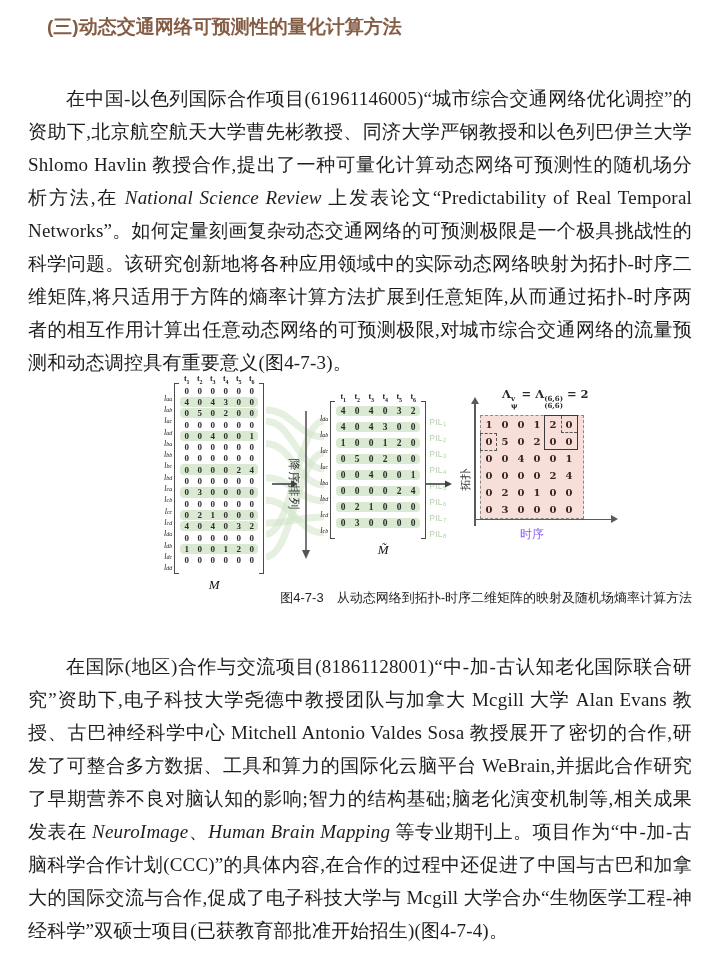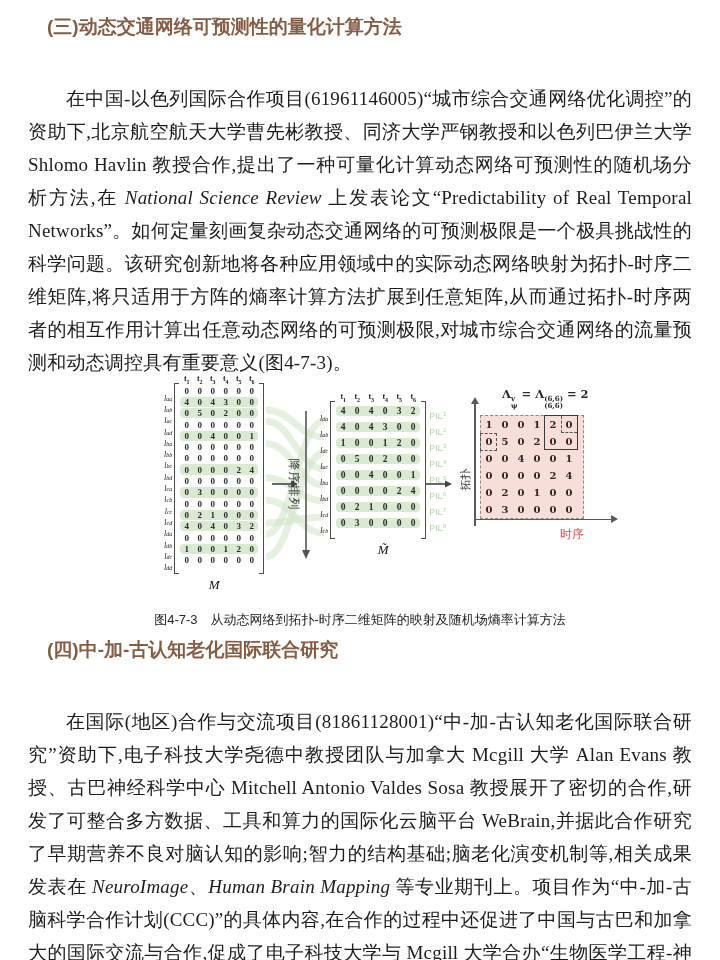--- a/index.html
+++ b/index.html
@@ -62,21 +62,21 @@
   .mtx-row.hl .mtx-inner, .mtx-row.striped .mtx-inner {
     background:#d9e9d2; border-radius:4px; height:10.5px;
   }
   .mtx-cell {
     text-align:center; font-weight:bold; font-size:9px; line-height:10px; color:#2a2a2a;
   }
   .m-tilde .mtx-cell { font-size:9.5px; }
 
   .pil-col { display:flex; flex-direction:column; margin-left:3px; }
   .pil {
-    height:16px; display:flex; align-items:flex-start;
+    height:16px; display:flex; align-items:flex-end;
     font-family:"Liberation Sans","DejaVu Sans",sans-serif;
     font-size:8.5px; color:#b2d4a9; letter-spacing:0.3px;
   }
   .mtx-label { font-style:italic; font-size:13px; margin-top:3px; color:#111; }
 
   .conn-svg { position:absolute; pointer-events:none; }
 
   .h-arrow { position:absolute; }
 
   .sort-block { position:absolute; display:flex; align-items:center; }
@@ -117,28 +117,28 @@
   .pg-row { display:flex; }
   .pg-cell {
     width:16px; height:17px; display:flex; align-items:center; justify-content:center;
     font-weight:bold; font-size:10px; color:#33251f; font-family:"DejaVu Serif",serif;
   }
   .ov-solid { position:absolute; left:63px; top:-1px; width:34px; height:35px; border:1.6px solid #3a3a3a; }
   .ov-dash-tr { position:absolute; left:80px; top:0; width:16px; height:17px;
     border-left:1.2px dashed #555; border-bottom:1.2px dashed #555; }
   .ov-dash-l { position:absolute; left:-1px; top:17px; width:17px; height:18px; border:1.2px dashed #555; }
   .x-label {
-    text-align:right; font-size:12px; color:#ef4444; margin-top:0px; width:104px; margin-left:8px;
+    text-align:center; font-size:12px; color:#8b5cf6; margin-top:0px; width:104px; margin-left:8px;
     font-family:"Liberation Sans","DejaVu Sans",sans-serif;
   }
 
   .fig-caption {
-    text-align:center; font-size:13px; line-height:18px; color:#252525;
+    text-align:right; font-size:13px; line-height:18px; color:#252525;
     font-family:"Liberation Sans","DejaVu Sans",sans-serif;
-    margin:24px 0 8px 0;
+    margin:2px 0 8px 0;
   }
 </style>
 </head>
 <body>
 
 <div class="page">
   <div class="content">
 
 
     <h3 class="sec-heading">(三)动态交通网络可预测性的量化计算方法</h3>
@@ -665,18 +665,17 @@
                 </div>
             </div>
             <div class="x-label">时序</div>
           </div>
         </div>
       </div>
     </div>
 
     <div class="fig-caption">图4-7-3　从动态网络到拓扑-时序二维矩阵的映射及随机场熵率计算方法</div>
 
-    <h3 class="sec-heading">(四)中-加-古认知老化国际联合研究</h3>
 
     <p class="body-par indent"><span>在国际(地区)合作与交流项目(81861128001)“中-加-古认知老化国际联合研究”资助下,电子科技大学尧德中教授团队与加拿大 Mcgill 大学 Alan Evans 教授、古巴神经科学中心 Mitchell Antonio Valdes Sosa 教授展开了密切的合作,研发了可整合多方数据、工具和算力的国际化云脑平台 WeBrain,并据此合作研究了早期营养不良对脑认知的影响;智力的结构基础;脑老化演变机制等,相关成果发表在 </span><span class="it">NeuroImage</span><span>、</span><span class="it">Human Brain Mapping</span><span> 等专业期刊上。项目作为“中-加-古脑科学合作计划(CCC)”的具体内容,在合作的过程中还促进了中国与古巴和加拿大的国际交流与合作,促成了电子科技大学与 Mcgill 大学合办“生物医学工程-神经科学”双硕士项目(已获教育部批准开始招生)(图4-7-4)。</span></p>
 
   </div>
 </div>
 
 </body></html>

